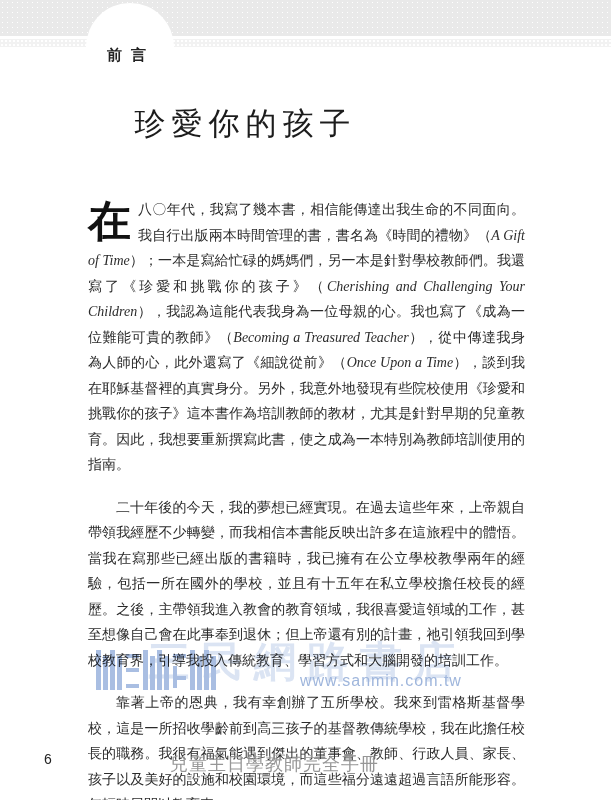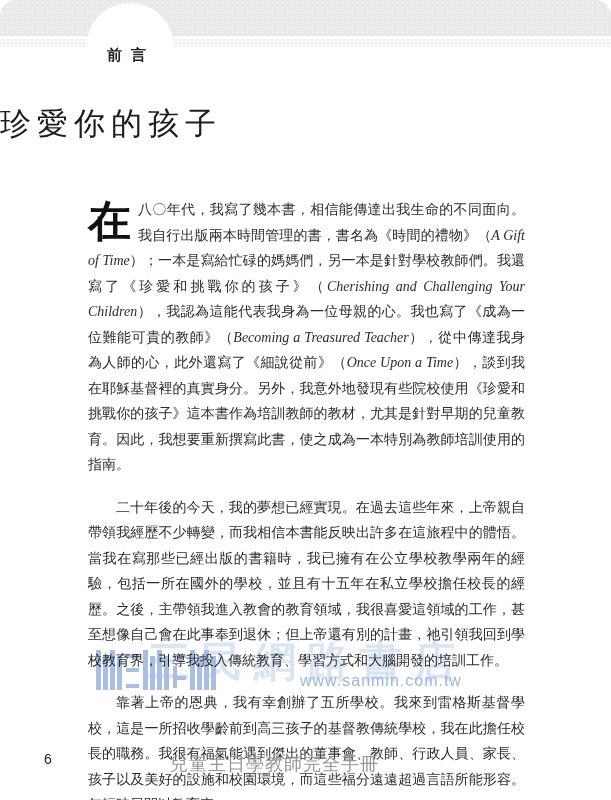--- a/index.html
+++ b/index.html
@@ -3,21 +3,20 @@
 <meta charset="utf-8">
 <style>
   html,body{margin:0;padding:0;background:#ffffff;}
   #page{
     position:relative;
     width:611px;height:800px;
     background:#ffffff;
     overflow:hidden;
     font-family:"Liberation Serif","DejaVu Serif",serif;
     color:#2b2b2b;
-    border-radius:16px;
   }
   
   .band1{
     position:absolute;left:0;top:0;width:611px;height:36px;
     background-color:#e9e9e9;
     background-image:radial-gradient(circle,#ffffff 0.8px,rgba(255,255,255,0) 1px);
     background-size:5px 5px;
     z-index:1;
   }
   .band2{
@@ -33,21 +32,21 @@
   }
   .header-label{
     position:absolute;left:107px;top:46px;z-index:3;
     font-family:"Liberation Sans","DejaVu Sans",sans-serif;
     font-weight:bold;font-size:15px;letter-spacing:9px;color:#222222;
     white-space:nowrap;
   }
   
   .page-title{
     position:absolute;left:0;top:103px;width:491px;z-index:3;
-    text-align:left;
+    text-align:center;
     font-family:"Liberation Sans","DejaVu Sans",sans-serif;
     font-weight:500;font-size:31px;letter-spacing:6px;color:#1c1c1c;
     white-space:nowrap;
   }
   
   .body-text{
     position:absolute;left:88px;top:197px;width:437px;z-index:3;
     font-size:14px;line-height:25.5px;text-align:justify;
     color:#2b2b2b;
   }

